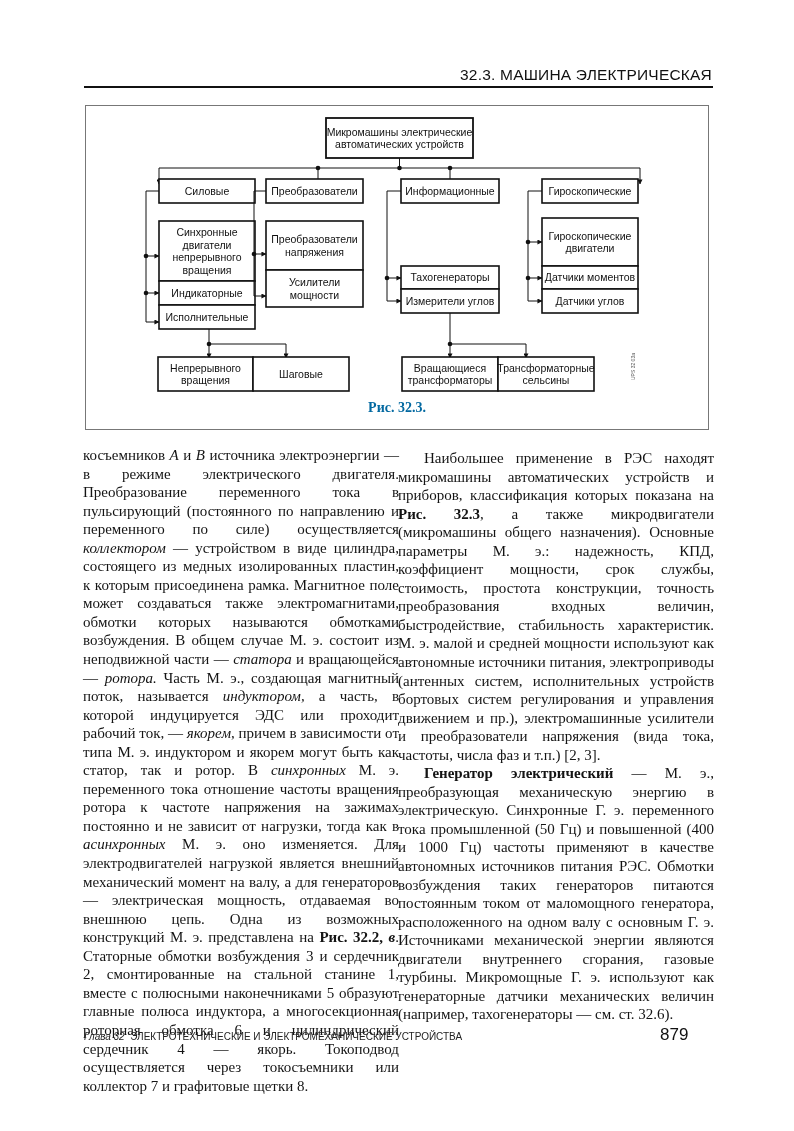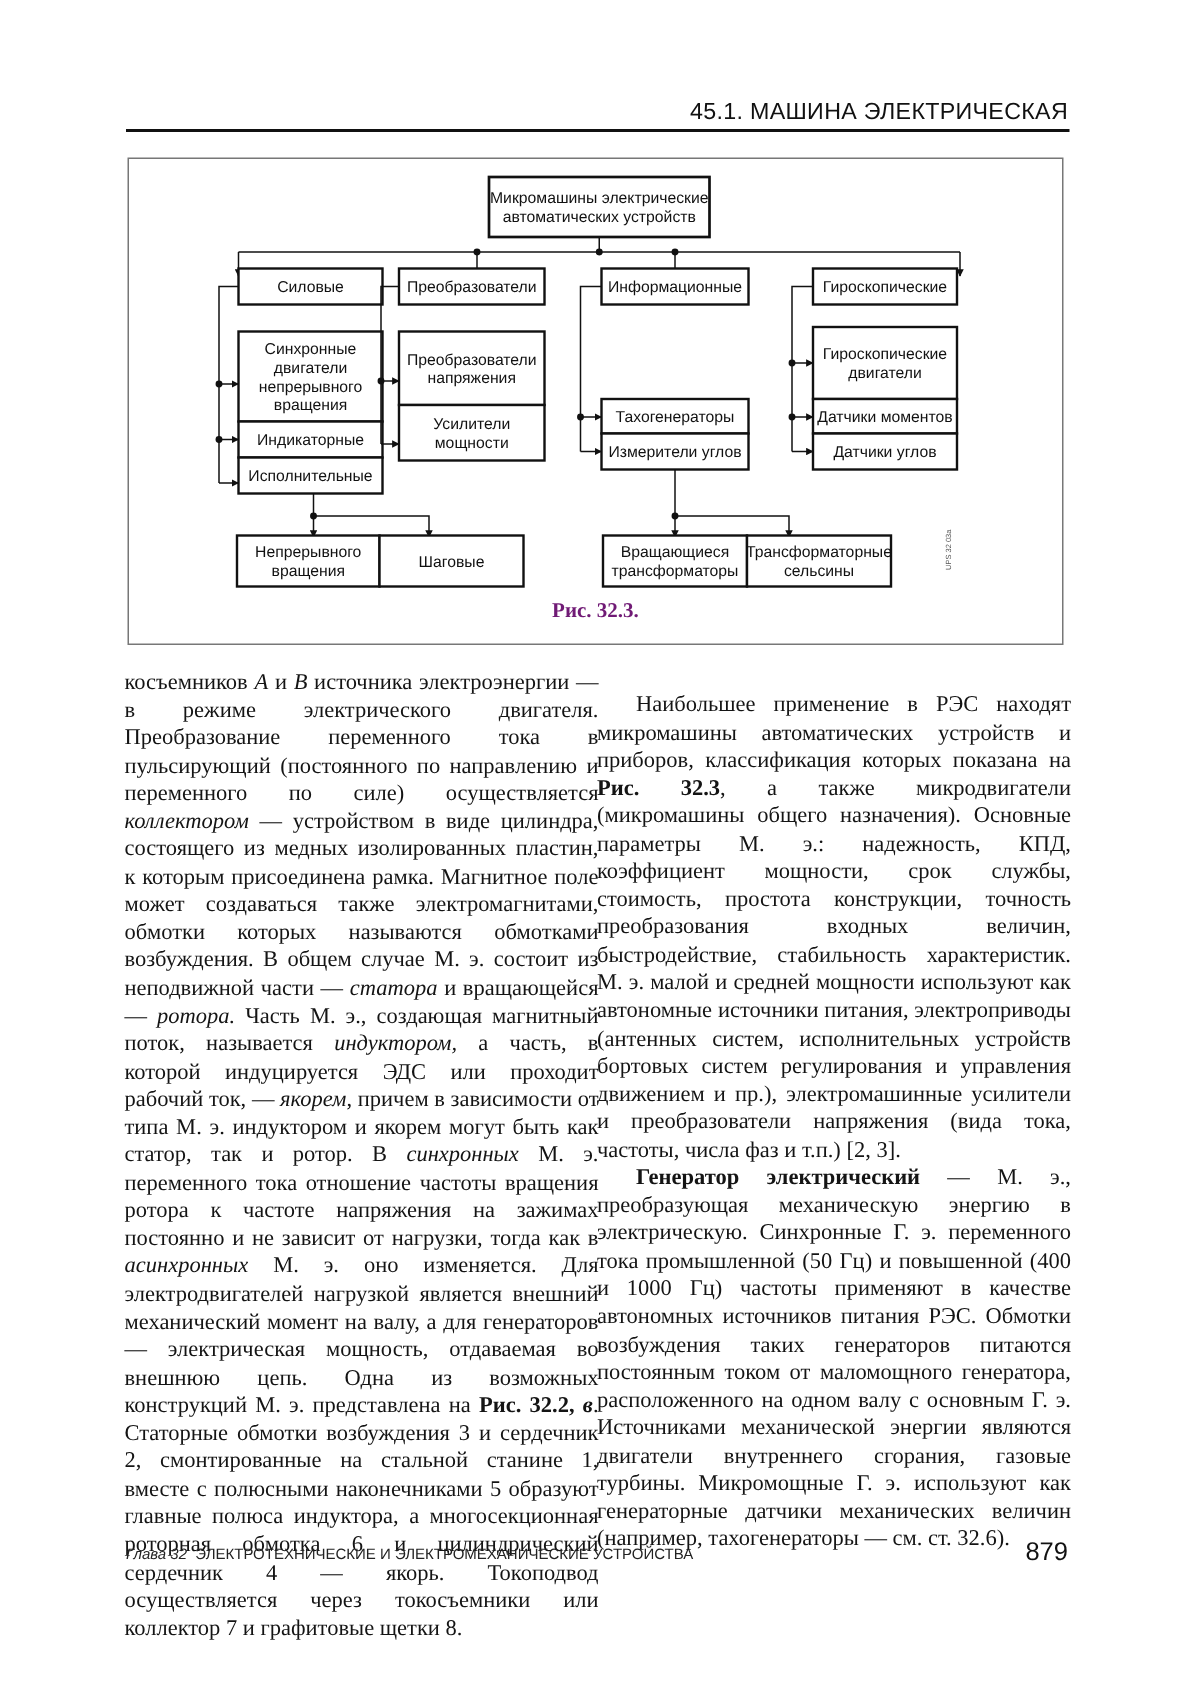--- a/index.html
+++ b/index.html
@@ -10,52 +10,52 @@
   }
   .head-rule { position: absolute; left: 84px; top: 86px; width: 629px; height: 2px; background: #111; }
   .figure-frame {
     position: absolute; left: 85px; top: 105px; width: 624px; height: 325px;
     border: 1px solid #777; box-sizing: border-box;
   }
   svg.diagram { position: absolute; left: 0; top: 0; }
   .node text, .diagram text { font-family: "Liberation Sans", sans-serif; font-size: 10.5px; fill: #111; }
   .fig-caption {
     position: absolute; left: 85px; top: 400px; width: 624px; text-align: center;
-    font-family: "Liberation Serif", serif; font-weight: bold; font-size: 14px; color: #701a75;
+    font-family: "Liberation Serif", serif; font-weight: bold; font-size: 14px; color: #0369a1;
   }
   .fig-code {
     position: absolute; left: 630px; top: 380px; transform: rotate(-90deg); transform-origin: left top;
     font-family: "Liberation Sans", sans-serif; font-size: 5px; color: #555;
   }
   .column {
     position: absolute; top: 446px; width: 316px;
     font-family: "Liberation Serif", serif; font-size: 15px; line-height: 18.55px;
     text-align: justify; color: #141414;
   }
   .col-left { left: 83px; }
   .col-right { left: 398px; }
   .column p { margin: 0; }
   .column p.indent { text-indent: 26px; }
-  .column p.first-block { margin-top: 15px; }
+  .column p.first-block { margin-top: 3px; }
   i { font-style: italic; }
   b { font-weight: bold; }
   .footer-left {
     position: absolute; left: 84px; top: 1031px;
     font-family: "Liberation Sans", sans-serif; font-size: 10px; color: #222;
   }
   .footer-left .chapter { font-style: italic; }
   .footer-page {
-    position: absolute; left: 660px; top: 1025px; width: 52px; text-align: right;
+    position: absolute; left: 660px; top: 1025px; width: 52px; text-align: left;
     font-family: "Liberation Sans", sans-serif; font-size: 17px; color: #111;
   }
 </style>
 </head>
 <body>
 
-<div class="running-head">45.1. МАШИНА ЭЛЕКТРИЧЕСКАЯ</div>
+<div class="running-head">32.3. МАШИНА ЭЛЕКТРИЧЕСКАЯ</div>
 <div class="head-rule"></div>
 
 <div class="figure-frame">
   <svg class="diagram" width="624" height="325" viewBox="0 0 624 325">
     <defs>
       <marker id="arr" viewBox="0 0 6 6" refX="5.5" refY="3" markerWidth="5" markerHeight="5" orient="auto">
         <path d="M0,0 L6,3 L0,6 z" fill="#111"></path>
       </marker>
     </defs>
     <g id="diagram-content">

